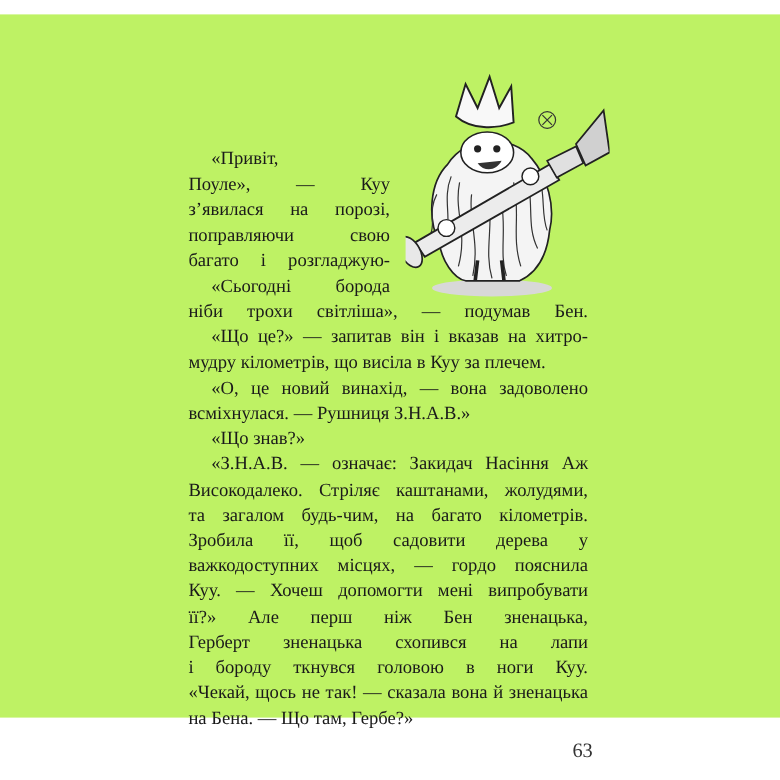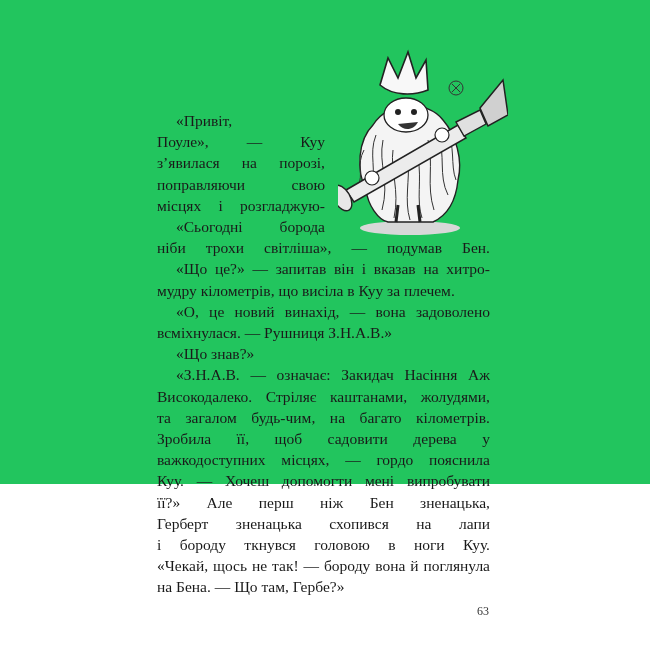--- a/index.html
+++ b/index.html
@@ -1,37 +1,37 @@
 <!DOCTYPE html>
 <html><head>
 <meta charset="utf-8">
 <style>
   html, body { margin: 0; padding: 0; background: #ffffff; }
   body { width: 650px; height: 650px; position: relative; overflow: hidden; }
   .page {
-    position: absolute; left: 0; top: 0; width: 650px; height: 484px;
-    background: #22c55e;
+    position: absolute; left: 0; top: 12px; width: 650px; height: 586px;
+    background: #bef264;
   }
   .text-column {
     position: absolute; left: 157px; top: 110px; width: 333px;
     font-family: "Liberation Serif", "DejaVu Serif", serif;
     font-size: 15.5px; line-height: 21.2px; color: #1a1a1a;
   }
   .para { margin: 0; text-align: justify; text-indent: 19px; hyphens: manual; }
   .narrow { width: 168px; }
   .line { display: block; text-align: justify; text-align-last: justify; }
   .line.last { text-align-last: left; }
   .line.noindent { text-indent: 0; }
   .illustration {
     position: absolute; left: 338px; top: 40px; width: 170px; height: 205px;
   }
   .page-number {
     position: absolute; left: 477px; top: 604px;
     font-family: "Liberation Serif", "DejaVu Serif", serif;
-    font-size: 12px; color: #333;
+    font-size: 17px; color: #333;
   }
 </style>
 </head>
 <body>
 
 <div class="page">
 
   <div class="illustration">
     <svg width="170" height="205" viewBox="0 0 170 205" xmlns="http://www.w3.org/2000/svg">
 
@@ -71,21 +71,21 @@
       <path d="M114 44 L122 52 M122 44 L114 52" stroke="#333" stroke-width="1"></path>
     </svg>
   </div>
 
   <div class="text-column">
     <p class="para narrow">
       <span class="line last">«Привіт,</span>
       <span class="line noindent">Поуле», — Куу</span>
       <span class="line noindent">з’явилася на порозі,</span>
       <span class="line noindent">поправляючи свою</span>
-      <span class="line noindent">місцях і розгладжую-</span>
+      <span class="line noindent">багато і розгладжую-</span>
     </p>
     <p class="para">
       <span class="line narrow" style="width:168px">«Сьогодні борода</span>
       <span class="line noindent">ніби трохи світліша», — подумав Бен.</span>
     </p>
     <p class="para">
       <span class="line">«Що це?» — запитав він і вказав на хитро-</span>
       <span class="line noindent last">мудру кілометрів, що висіла в Куу за плечем.</span>
     </p>
     <p class="para">
@@ -98,19 +98,19 @@
     <p class="para">
       <span class="line">«З.Н.А.В. — означає: Закидач Насіння Аж</span>
       <span class="line noindent">Високодалеко. Стріляє каштанами, жолудями,</span>
       <span class="line noindent">та загалом будь-чим, на багато кілометрів.</span>
       <span class="line noindent">Зробила її, щоб садовити дерева у</span>
       <span class="line noindent">важкодоступних місцях, — гордо пояснила</span>
       <span class="line noindent">Куу. — Хочеш допомогти мені випробувати</span>
       <span class="line noindent">її?» Але перш ніж Бен зненацька,</span>
       <span class="line noindent">Герберт зненацька схопився на лапи</span>
       <span class="line noindent">і бороду ткнувся головою в ноги Куу.</span>
-      <span class="line noindent">«Чекай, щось не так! — бороду вона й поглянула</span>
+      <span class="line noindent">«Чекай, щось не так! — сказала вона й зненацька</span>
       <span class="line noindent last">на Бена. — Що там, Гербе?»</span>
     </p>
   </div>
 
   <div class="page-number">63</div>
 </div>
 
 </body></html>

